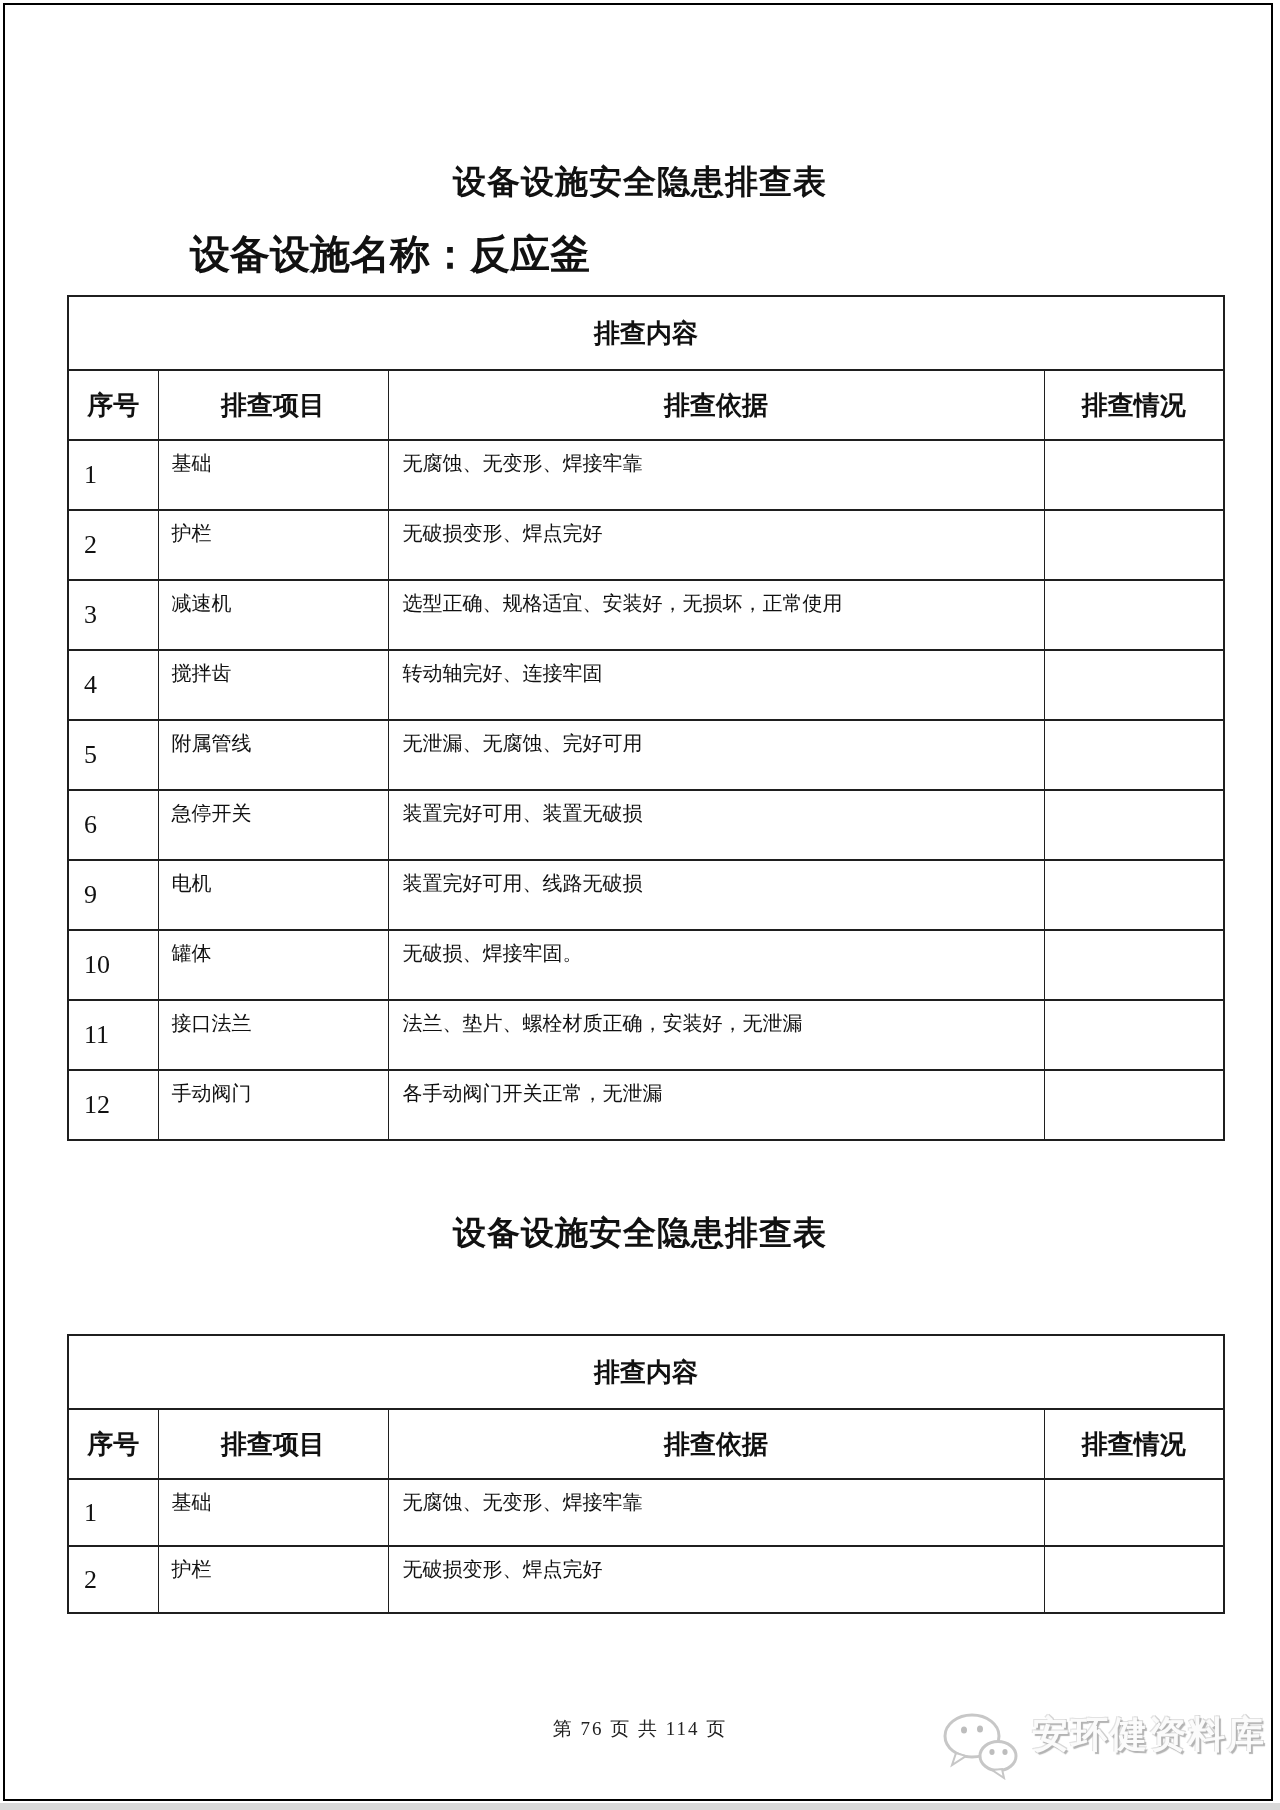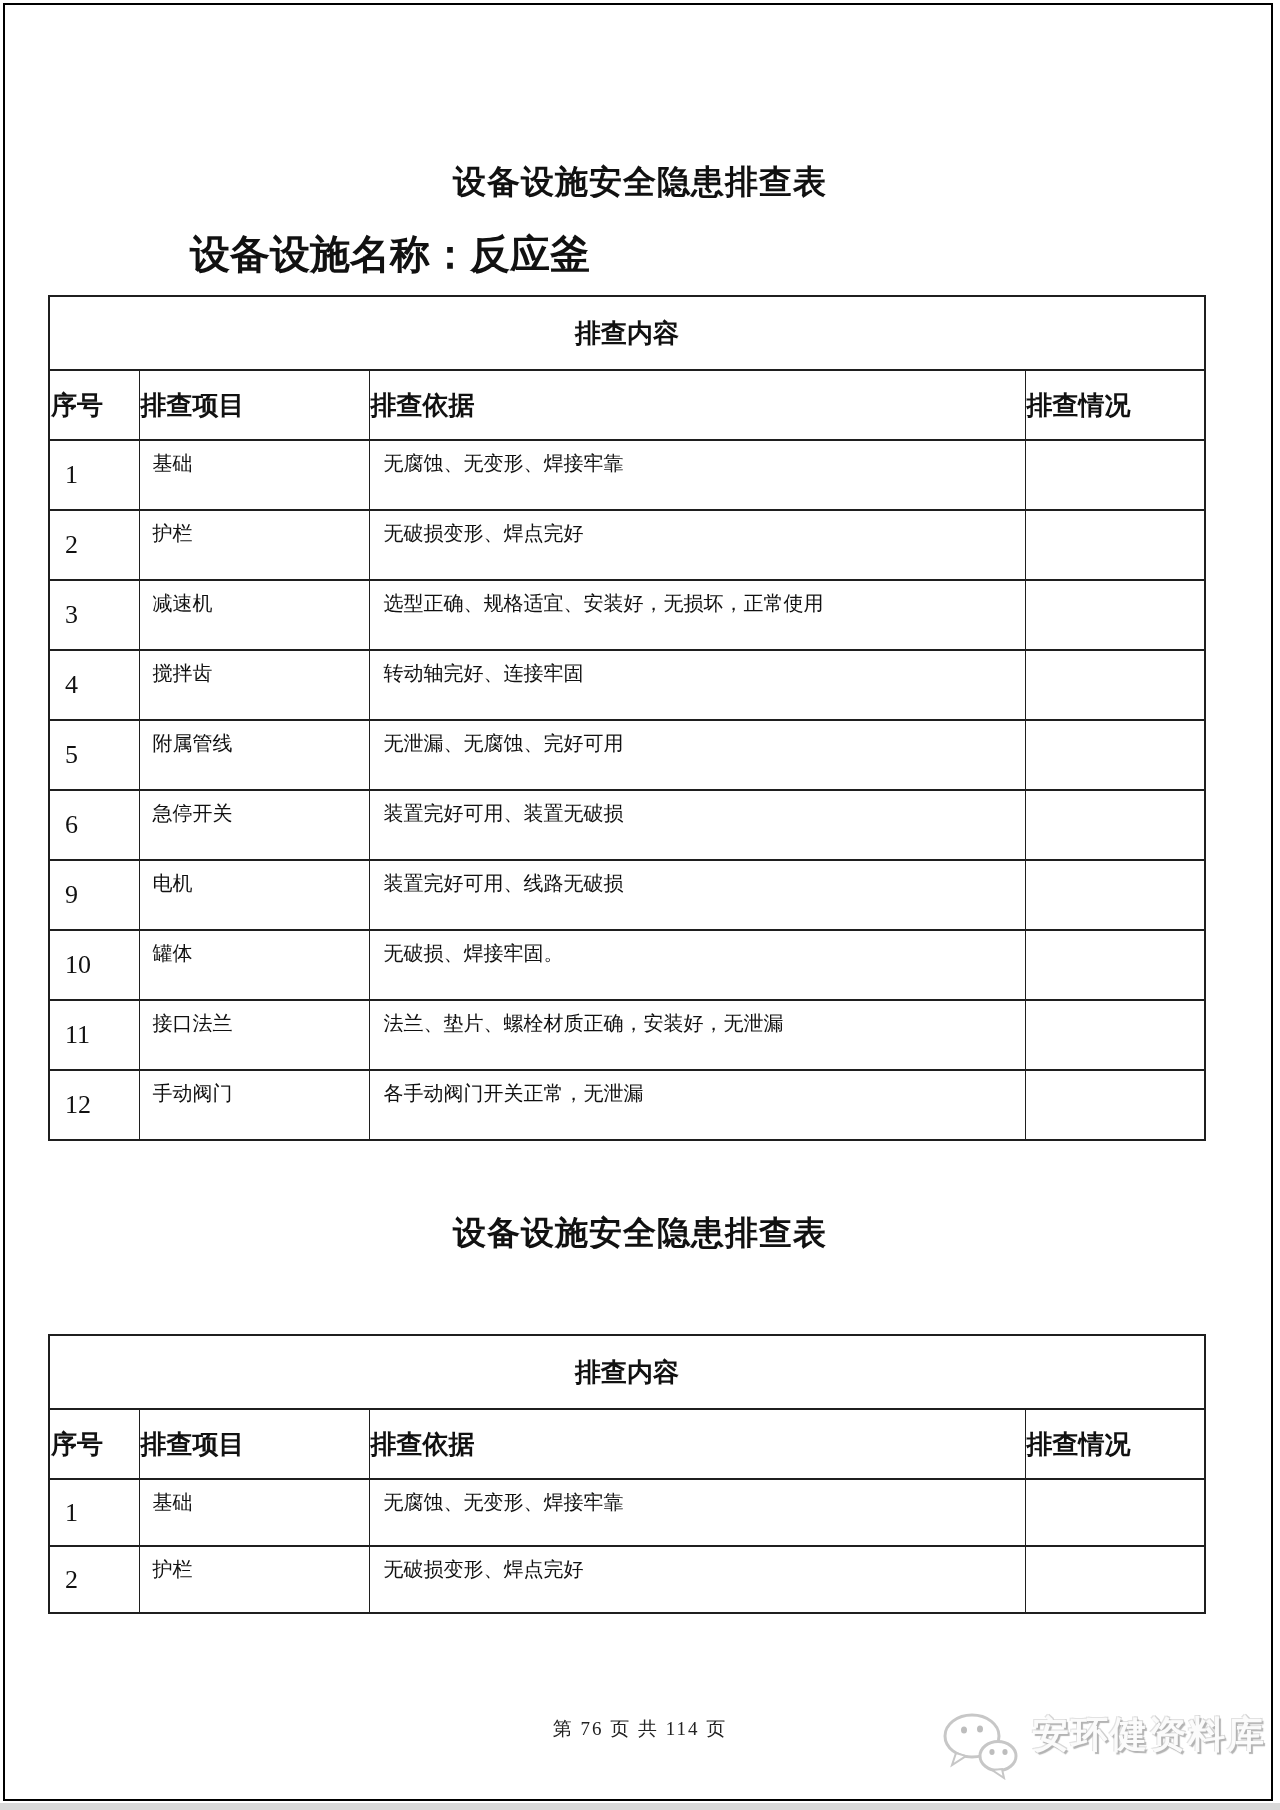--- a/index.html
+++ b/index.html
@@ -20,37 +20,37 @@
     position:absolute; left:0; width:100%; text-align:center;
     font-size:33px; font-weight:bold; letter-spacing:1px; color:#111;
   }
   .doc-subtitle{
     position:absolute; left:190px; font-size:40px; font-weight:bold; color:#111;
   }
   #title-1{top:160px;} #subtitle-1{top:227px;}
   #title-2{top:1211px;} #subtitle-2{top:1273px;}
 
   table.sheet{
-    position:absolute; left:48px; width:1156px;
+    position:absolute; left:67px; width:1156px;
     border-collapse:collapse; table-layout:fixed;
     border:2px solid #1f1f1f;
   }
   #table-1{top:295px;} #table-2{top:1334px;}
   table.sheet th, table.sheet td{
     border-left:1px solid #1f1f1f; border-right:1px solid #1f1f1f;
     border-top:2px solid #1f1f1f; border-bottom:2px solid #1f1f1f;
     overflow:hidden;
   }
   td.section-cell{
     height:70px; text-align:center; vertical-align:middle;
     font-size:26px; font-weight:bold;
   }
   #table-1 td.section-cell{height:70px;}
   tr.head-row th{
-    height:62px; text-align:left; vertical-align:middle;
+    height:62px; text-align:center; vertical-align:middle;
     font-size:26px; font-weight:bold;
   }
   #table-2 tr.head-row th{height:66px;}
   #table-1 tbody tr{height:70px;}
   #table-2 tbody tr{height:67px;}
   td.c-no{
     font-size:26px; vertical-align:middle; text-align:left;
     padding:0 0 0 15px; font-weight:normal;
   }
   td.c-item{

